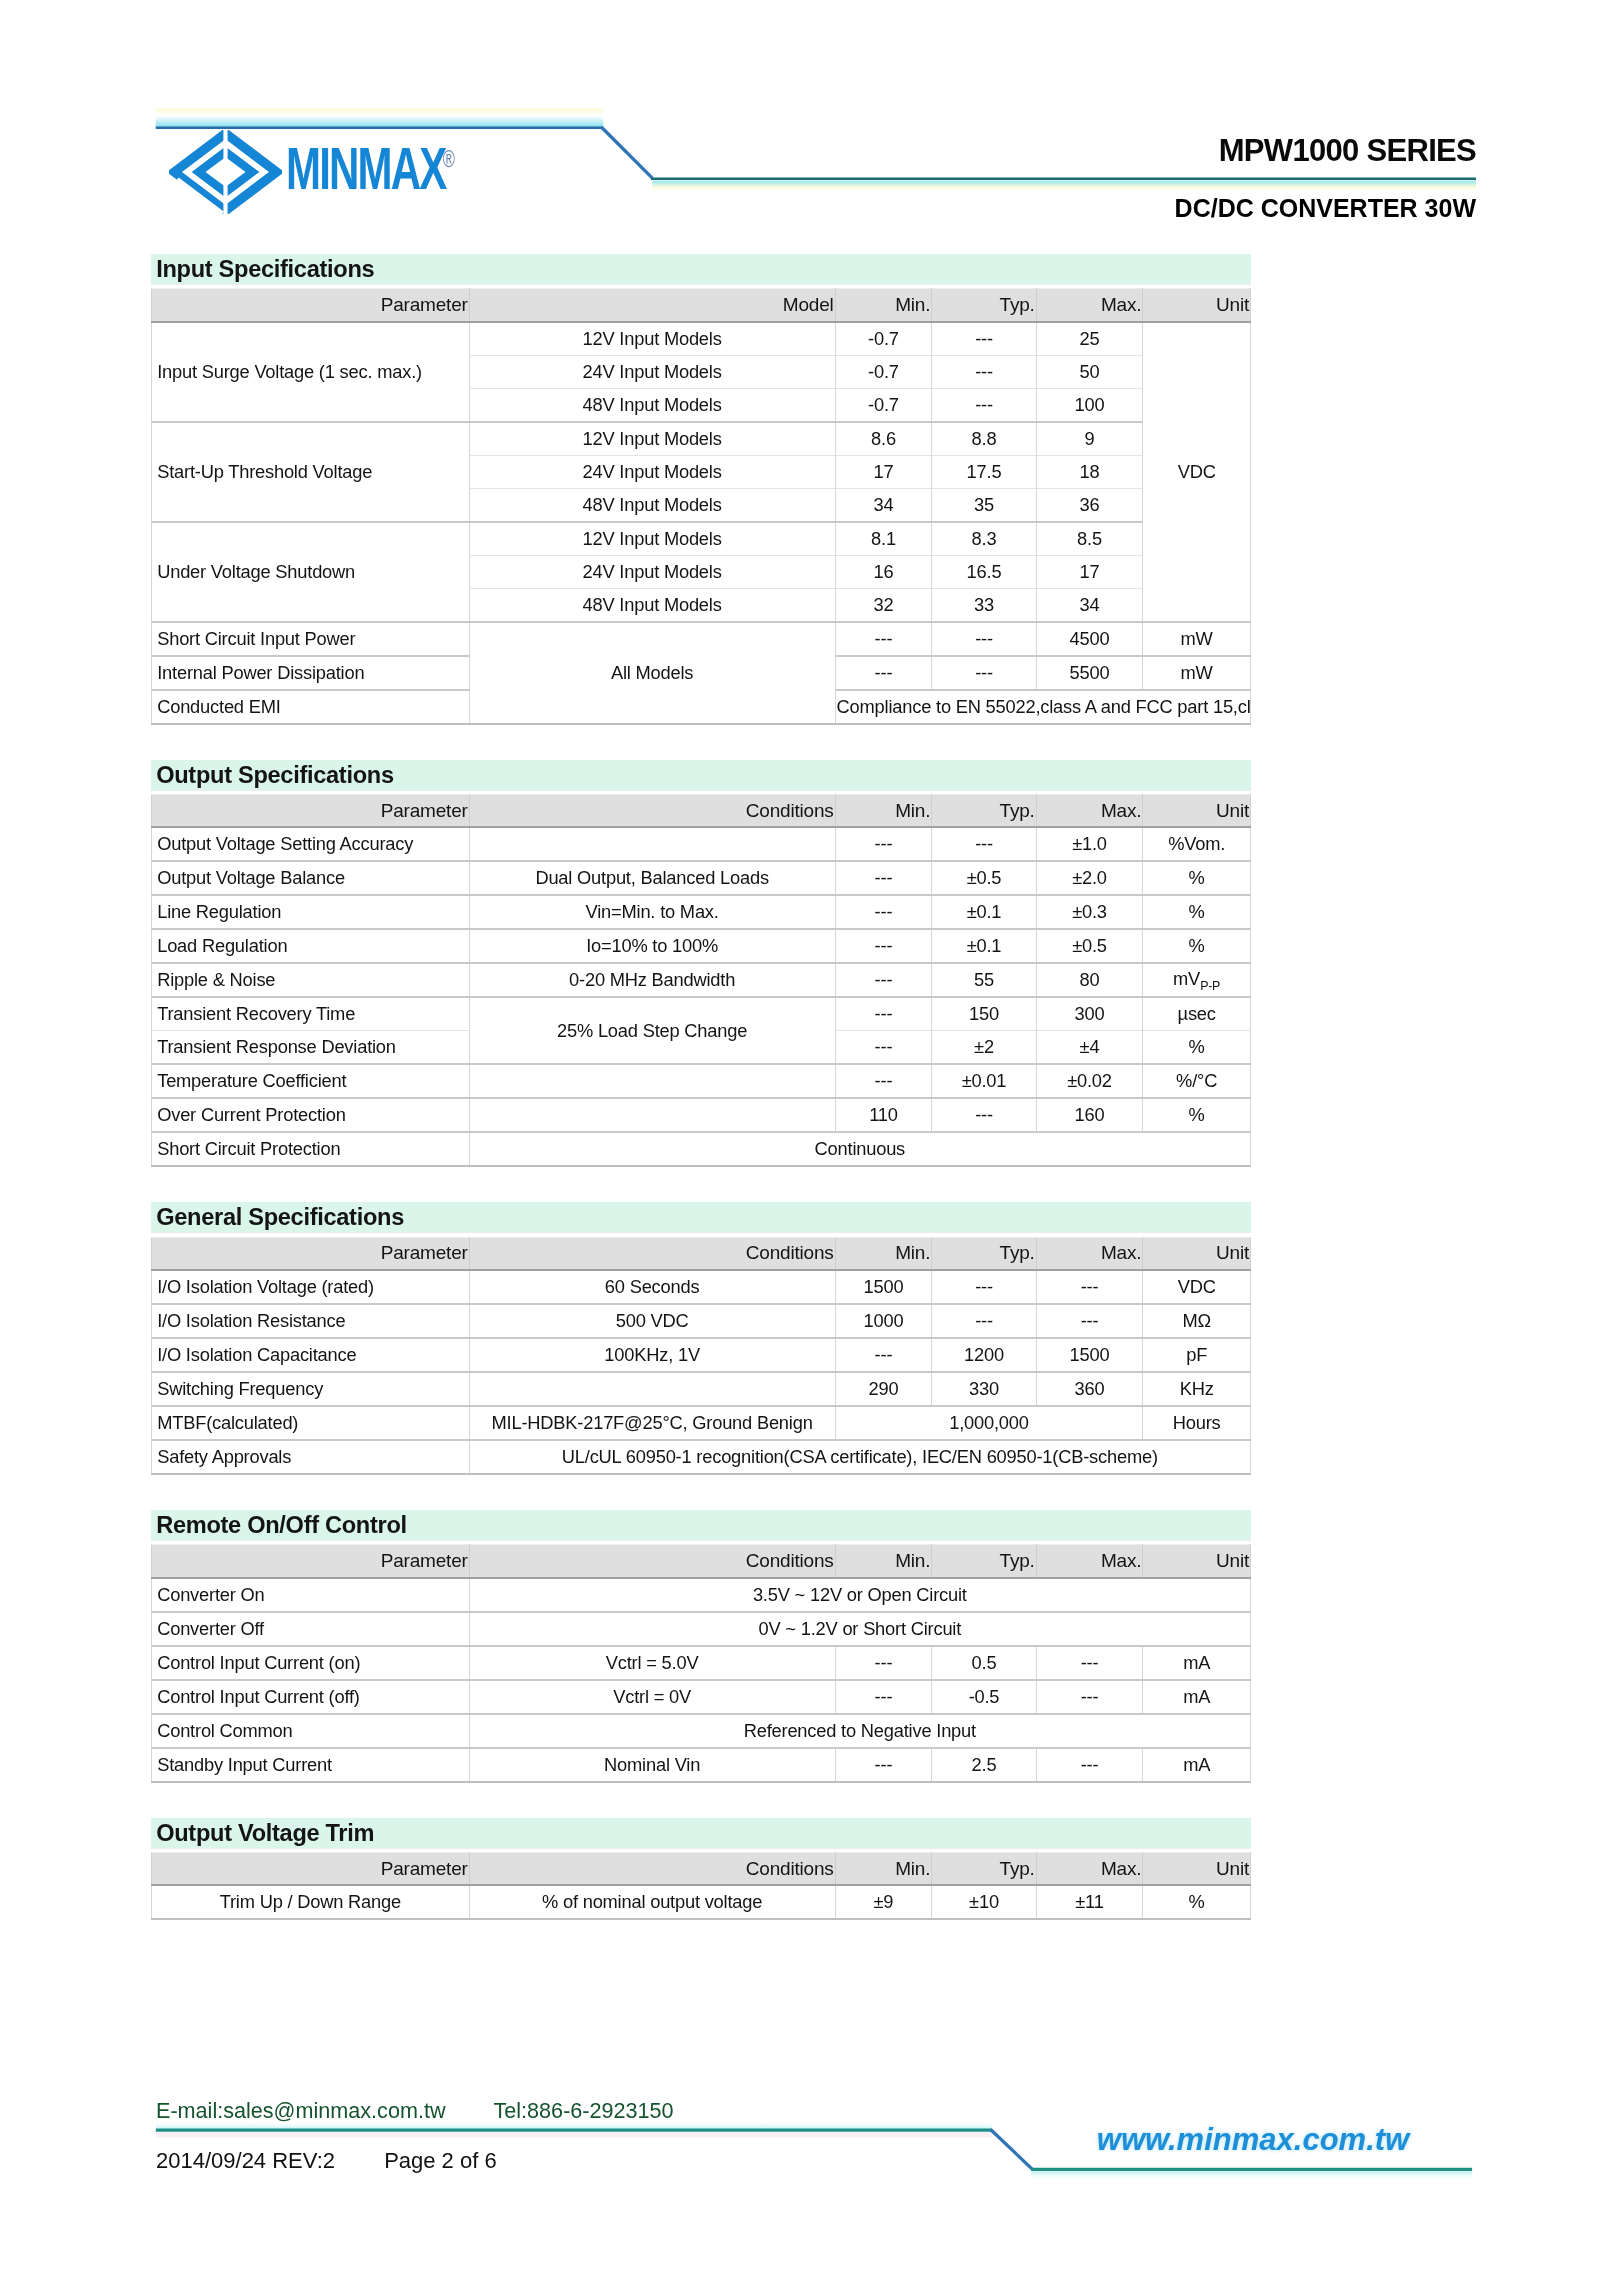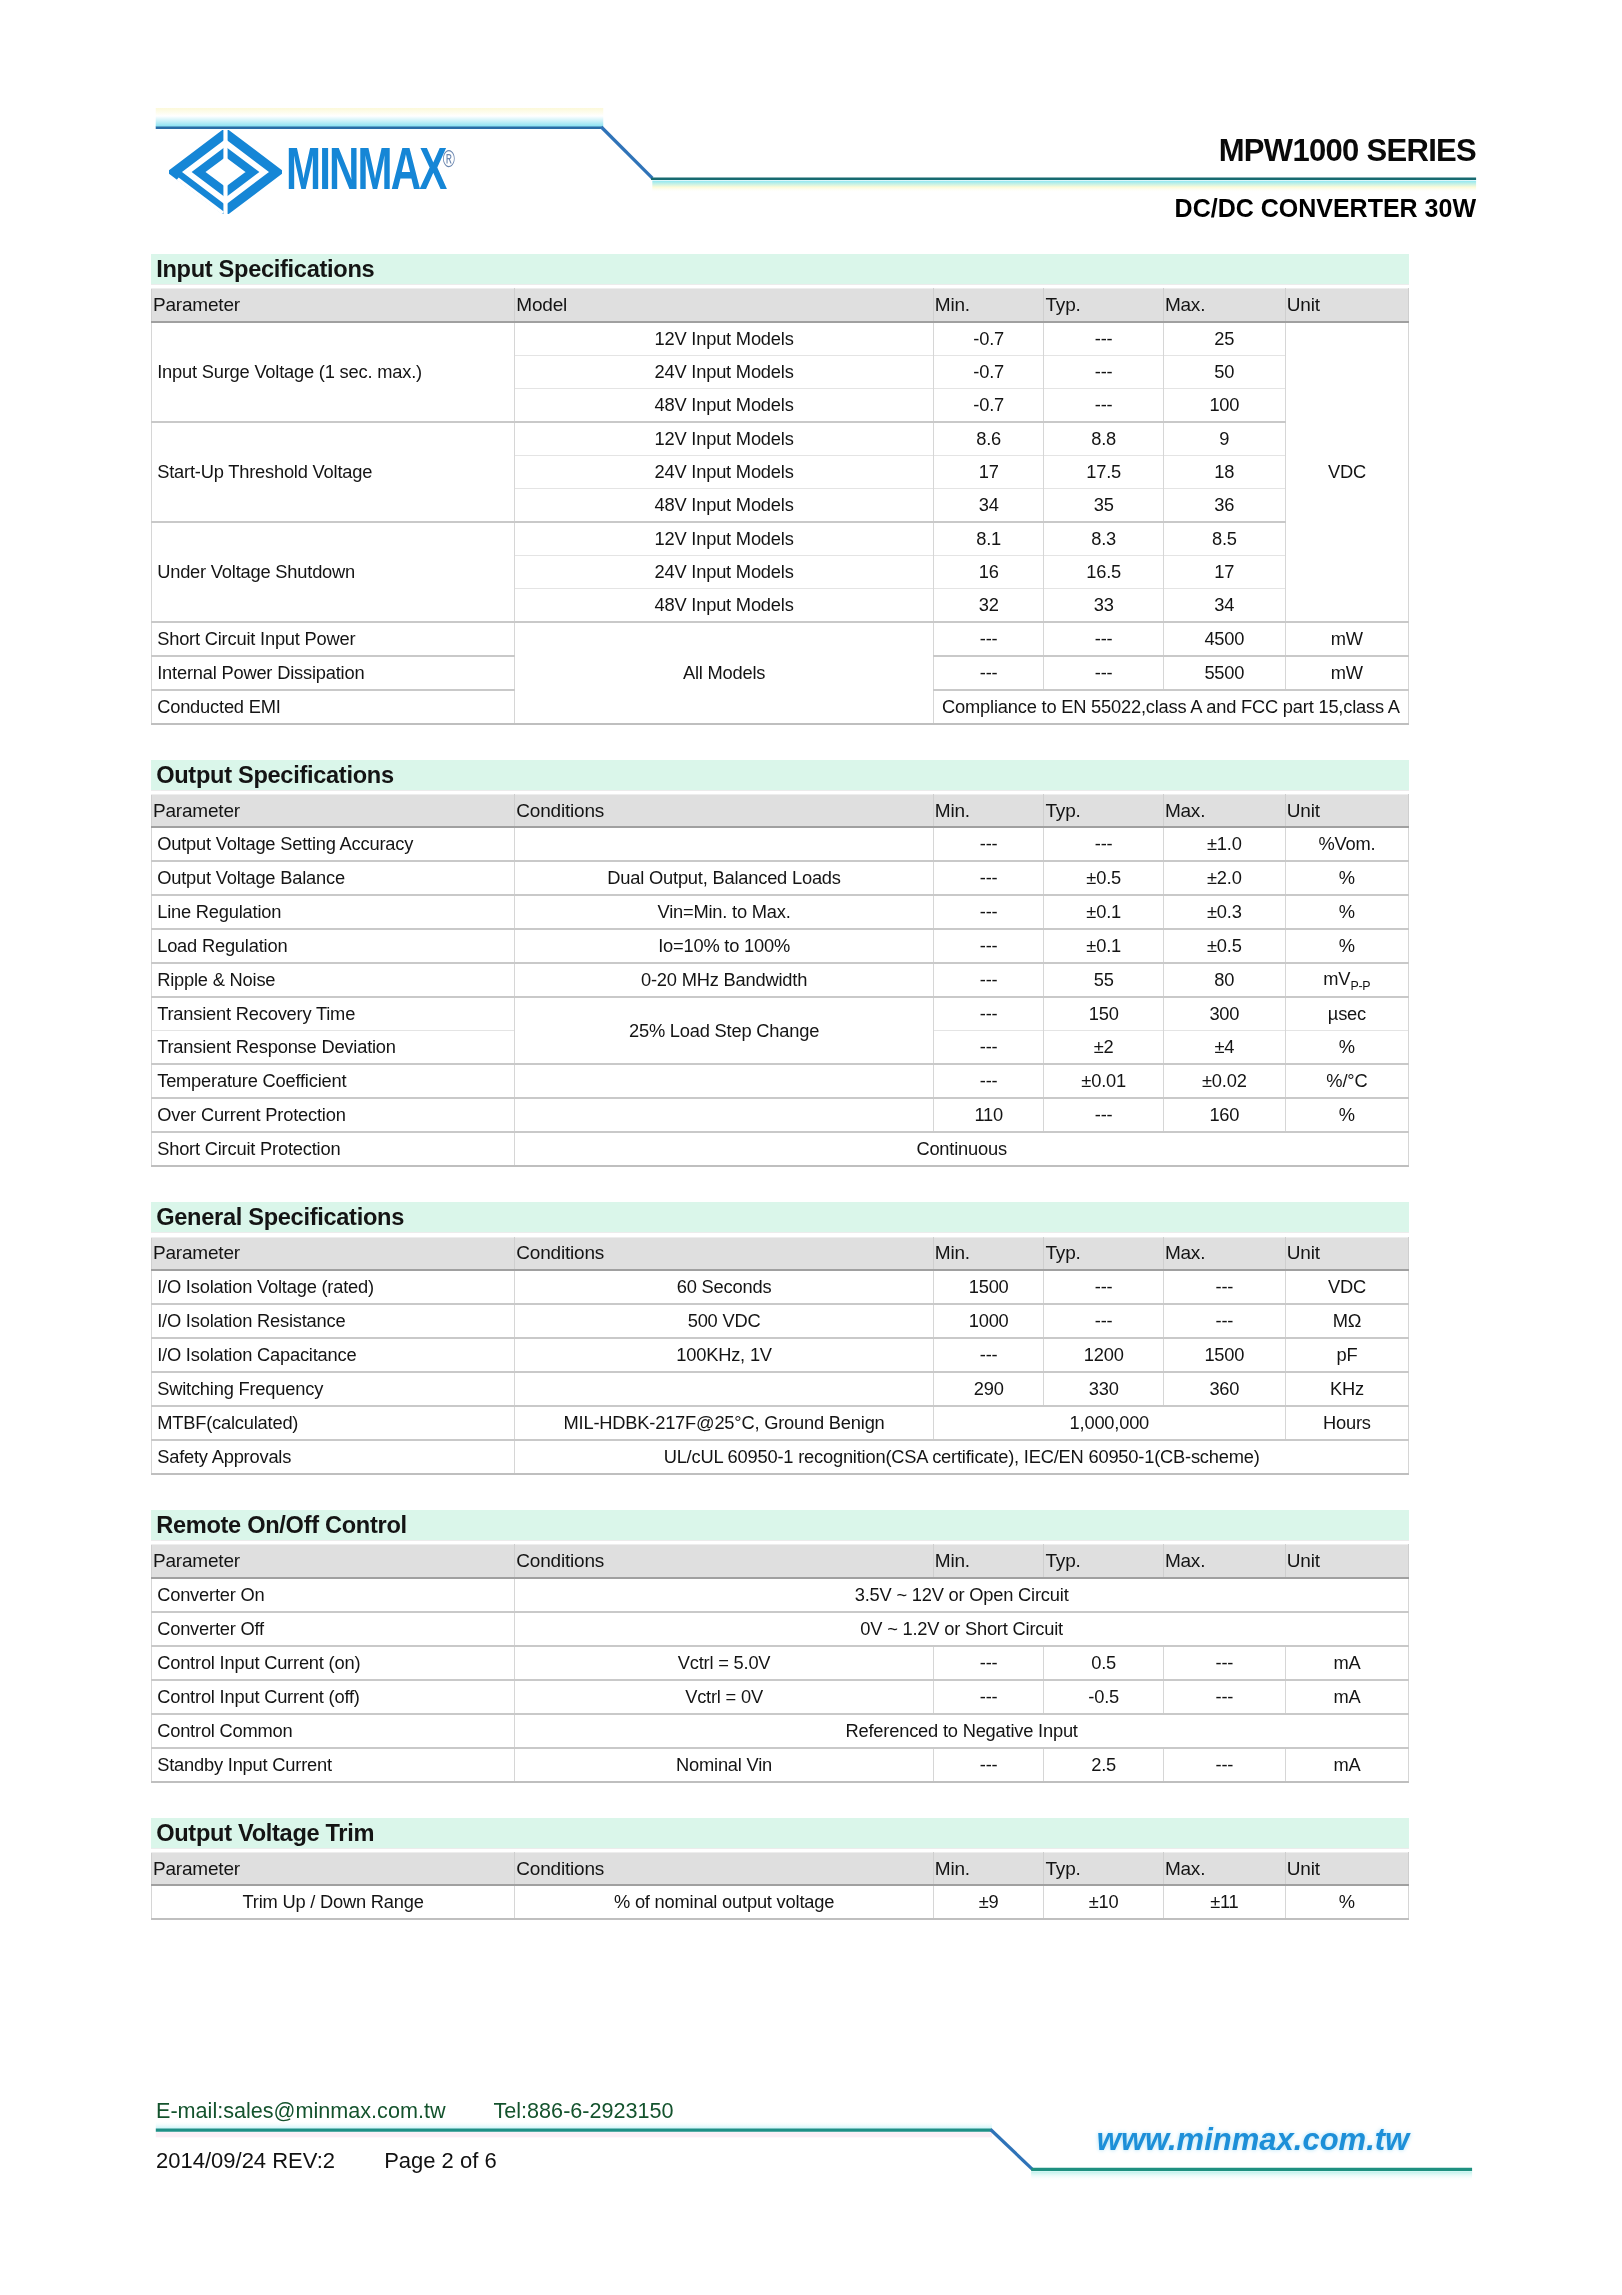--- a/index.html
+++ b/index.html
@@ -21,36 +21,36 @@
   .series-title {
     position:absolute; left:654px; top:133px; width:822px; text-align:right;
     font-size:31px; font-weight:bold; letter-spacing:-0.7px; color:#0a0a0a; white-space:nowrap;
   }
   .series-sub {
     position:absolute; left:654px; top:194px; width:822px; text-align:right;
     font-size:25px; font-weight:bold; color:#000000; white-space:nowrap;
   }
 
   
-  .content { position:absolute; left:151px; top:254px; width:1258px; }
+  .content { position:absolute; left:151px; top:254px; width:1100px; }
   section.spec { margin-bottom:35px; }
   .sec-title {
     height:30px; line-height:30px; background:#daf6ea;
     font-size:23.6px; font-weight:bold; letter-spacing:-0.3px; padding-left:5.2px;
     border-bottom:1.3px solid #ececec; margin-bottom:3.3px;
   }
   table.spec-table {
     width:100%; border-collapse:collapse; table-layout:fixed;
     border:1.3px solid #c9c9c9; border-bottom:2px solid #bfbfbf;
   }
   table.spec-table th {
     background:#dfdfdf; height:29.4px; font-weight:normal; font-size:19px;
     border-left:1.3px solid #cfcfcf; border-right:1.3px solid #cfcfcf;
     border-bottom:2px solid #a0a0a0; border-top:1.3px solid #ededed;
-    text-align:left; letter-spacing:-0.2px;
+    text-align:right; letter-spacing:-0.2px;
   }
   table.spec-table td {
     height:30px; font-size:18.3px; text-align:center; vertical-align:middle;
     border-left:1.3px solid #d6d6d6; border-right:1.3px solid #d6d6d6;
     border-top:1.3px solid #e4e4e4; letter-spacing:-0.2px;
     overflow:hidden; white-space:nowrap;
   }
   table.spec-table tr.group-start td { border-top:2.6px solid #c9c9c9; }
   table.spec-table td.left { text-align:left; padding-left:5.2px; }
   table.spec-table td sub { font-size:12.4px; }

